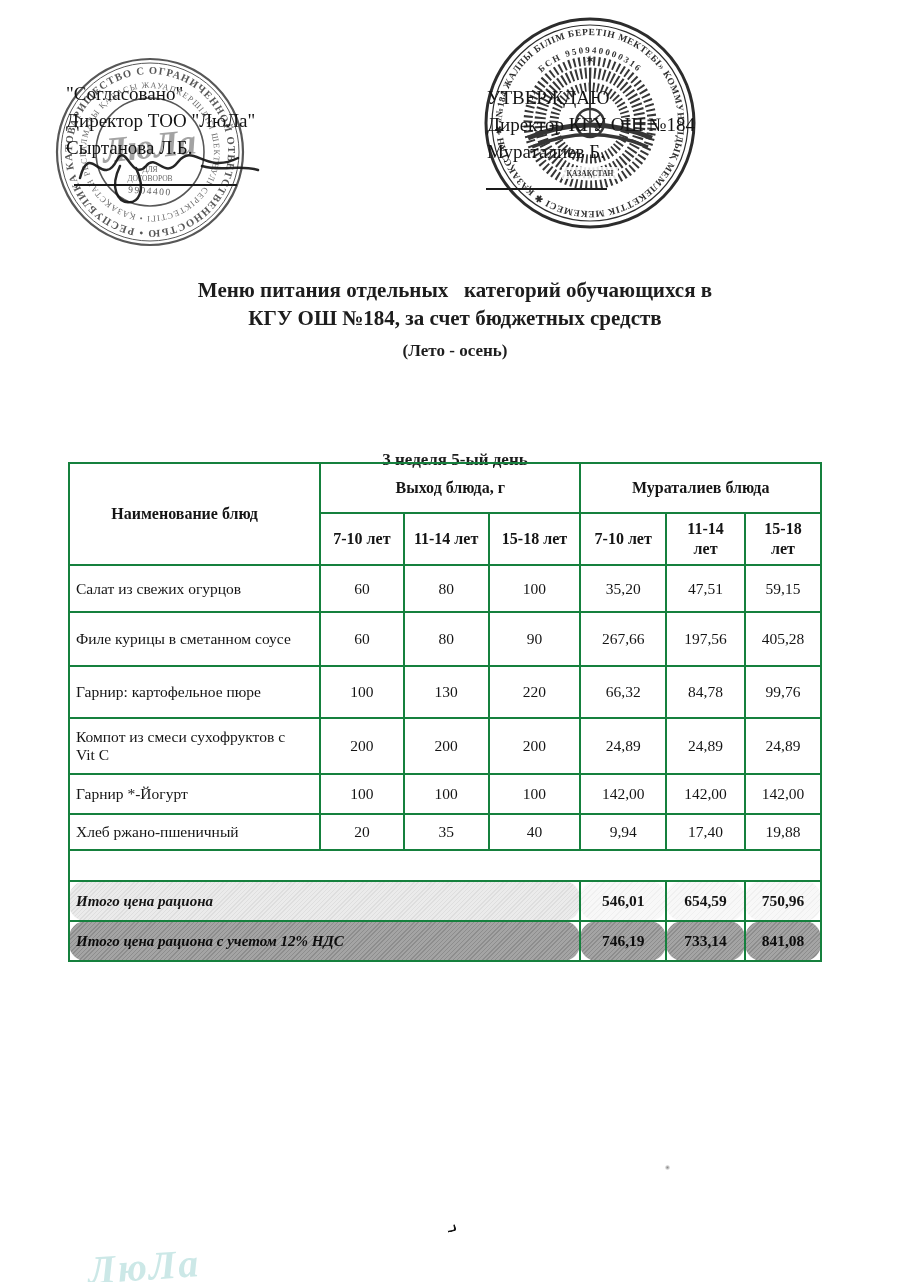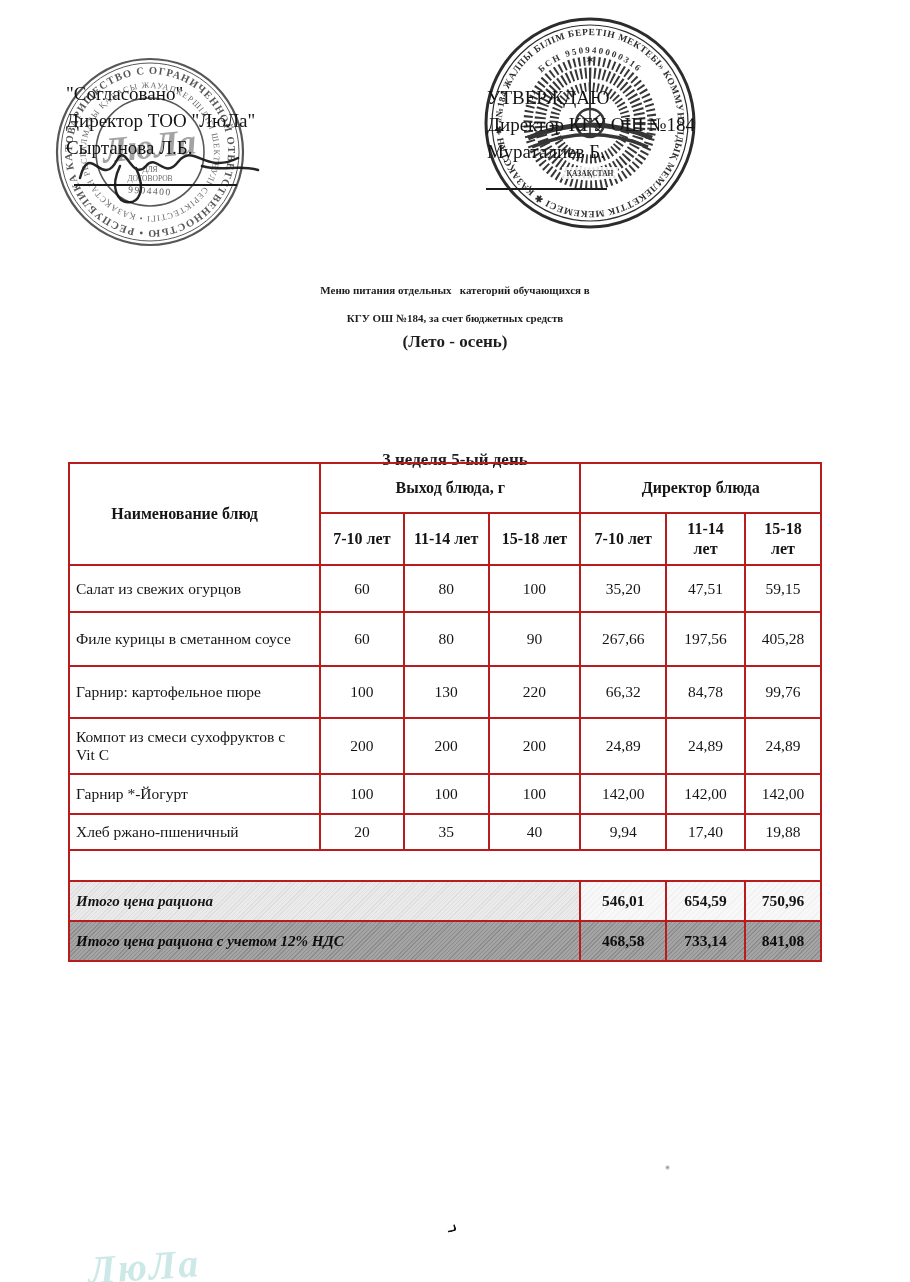--- a/index.html
+++ b/index.html
@@ -16,45 +16,45 @@
   .approval{position:absolute;z-index:3;font-size:19px;line-height:27px;color:#141414;white-space:nowrap;}
   .approval-left{left:66px;top:80px;}
   .approval-right{left:487px;top:84px;}
   .sig-line{position:absolute;z-index:3;height:2px;background:#1a1a1a;}
   .sig-line-left{left:74px;top:184px;width:163px;}
   .sig-line-right{left:486px;top:188px;width:121px;}
   .signature-svg{position:absolute;z-index:4;left:62px;top:120px;width:200px;height:110px;}
 
   
   .title-block{position:absolute;left:0;top:276px;width:910px;text-align:center;z-index:2;}
-  .title-line{font-weight:bold;font-size:11px;line-height:28px;white-space:pre-wrap;}
-  .season-line{font-weight:bold;font-size:17px;}
+  .title-line{font-weight:bold;font-size:21px;line-height:28px;white-space:pre-wrap;}
+  .season-line{font-weight:bold;font-size:17px;margin-top:9px;}
   .day-line{position:absolute;left:0;top:410px;width:910px;text-align:center;font-weight:bold;font-size:17px;z-index:2;margin-top:40px;}
 
   
   .menu-table{
     position:absolute;left:68px;top:462px;width:754px;z-index:2;
     border-collapse:collapse;table-layout:fixed;
   }
   .menu-table td{
-    border:2px solid #b91c1c;font-size:15.5px;color:#151515;
+    border:2px solid #15803d;font-size:15.5px;color:#151515;
     text-align:center;vertical-align:middle;padding:2px 4px;overflow:hidden;
   }
   .menu-table td.name{ text-align:left;padding-left:6px;padding-right:26px;}
   .menu-table tr.hr1 td{height:44px;font-weight:bold;font-size:16px;}
   .menu-table tr.hr2 td{height:46px;font-weight:bold;font-size:16px;line-height:1.25;}
   .menu-table td.narrow{padding-left:13px;padding-right:13px;}
   .menu-table tr.r1row td{height:41px;}
   .menu-table tr.r2row td{height:48px;}
   .menu-table tr.r3row td{height:46px;}
   .menu-table tr.r4row td{height:50px;}
   .menu-table tr.r5row td{height:34px;}
   .menu-table tr.r6row td{height:30px;}
   .menu-table tr.spacer td{height:25px;}
-  .menu-table tr.tr-total td{height:34px;}
+  .menu-table tr.tr-total td{height:34px;border-radius:17px;}
   .menu-table td.total-label{
     text-align:left;padding-left:6px;font-weight:bold;font-style:italic;font-size:15px;
   }
   .menu-table tr.tr-total1 td{
     background-color:#ebebeb;
     background-image:repeating-linear-gradient(135deg, rgba(0,0,0,0.055) 0 1px, transparent 1px 3px);
   }
   .menu-table tr.tr-total1 td.tval{background-color:#f8f8f8;background-image:repeating-linear-gradient(135deg, rgba(0,0,0,0.03) 0 1px, transparent 1px 4px);font-weight:bold;}
   .menu-table tr.tr-total2 td{
     background-color:#a4a4a4;
@@ -170,21 +170,21 @@
         <col style="width:11.3%">
         <col style="width:12.2%">
       <col style="width:11.4%">
         <col style="width:10.5%">
         <col style="width:10.1%">
     </colgroup>
     <tbody>
     <tr class="hr1">
       <td class="name" rowspan="2" style="text-align:center">Наименование блюд</td>
       <td colspan="3">Выход блюда, г</td>
-      <td colspan="3">Директор блюда</td>
+      <td colspan="3">Мураталиев блюда</td>
     </tr>
     <tr class="hr2">
       <td>7-10 лет</td>
       <td>11-14 лет</td>
       <td>15-18 лет</td>
       <td>7-10 лет</td>
       <td class="narrow">11-14 лет</td>
       <td class="narrow">15-18 лет</td>
     </tr>
 
@@ -248,21 +248,21 @@
     </tr>
 
     <tr class="tr-total tr-total1">
       <td colspan="4" class="total-label">Итого цена рациона</td>
       <td class="tval">546,01</td>
       <td class="tval">654,59</td>
       <td class="tval">750,96</td>
     </tr>
     <tr class="tr-total tr-total2">
       <td colspan="4" class="total-label">Итого цена рациона с учетом 12% НДС</td>
-      <td class="tval">468,58</td>
+      <td class="tval">746,19</td>
       <td class="tval">733,14</td>
       <td class="tval">841,08</td>
     </tr>
     </tbody>
   </table>
 
   <div class="speck speck-1"></div>
   <div class="tick-mark"></div>
   <div class="watermark">ЛюЛа</div>
 

